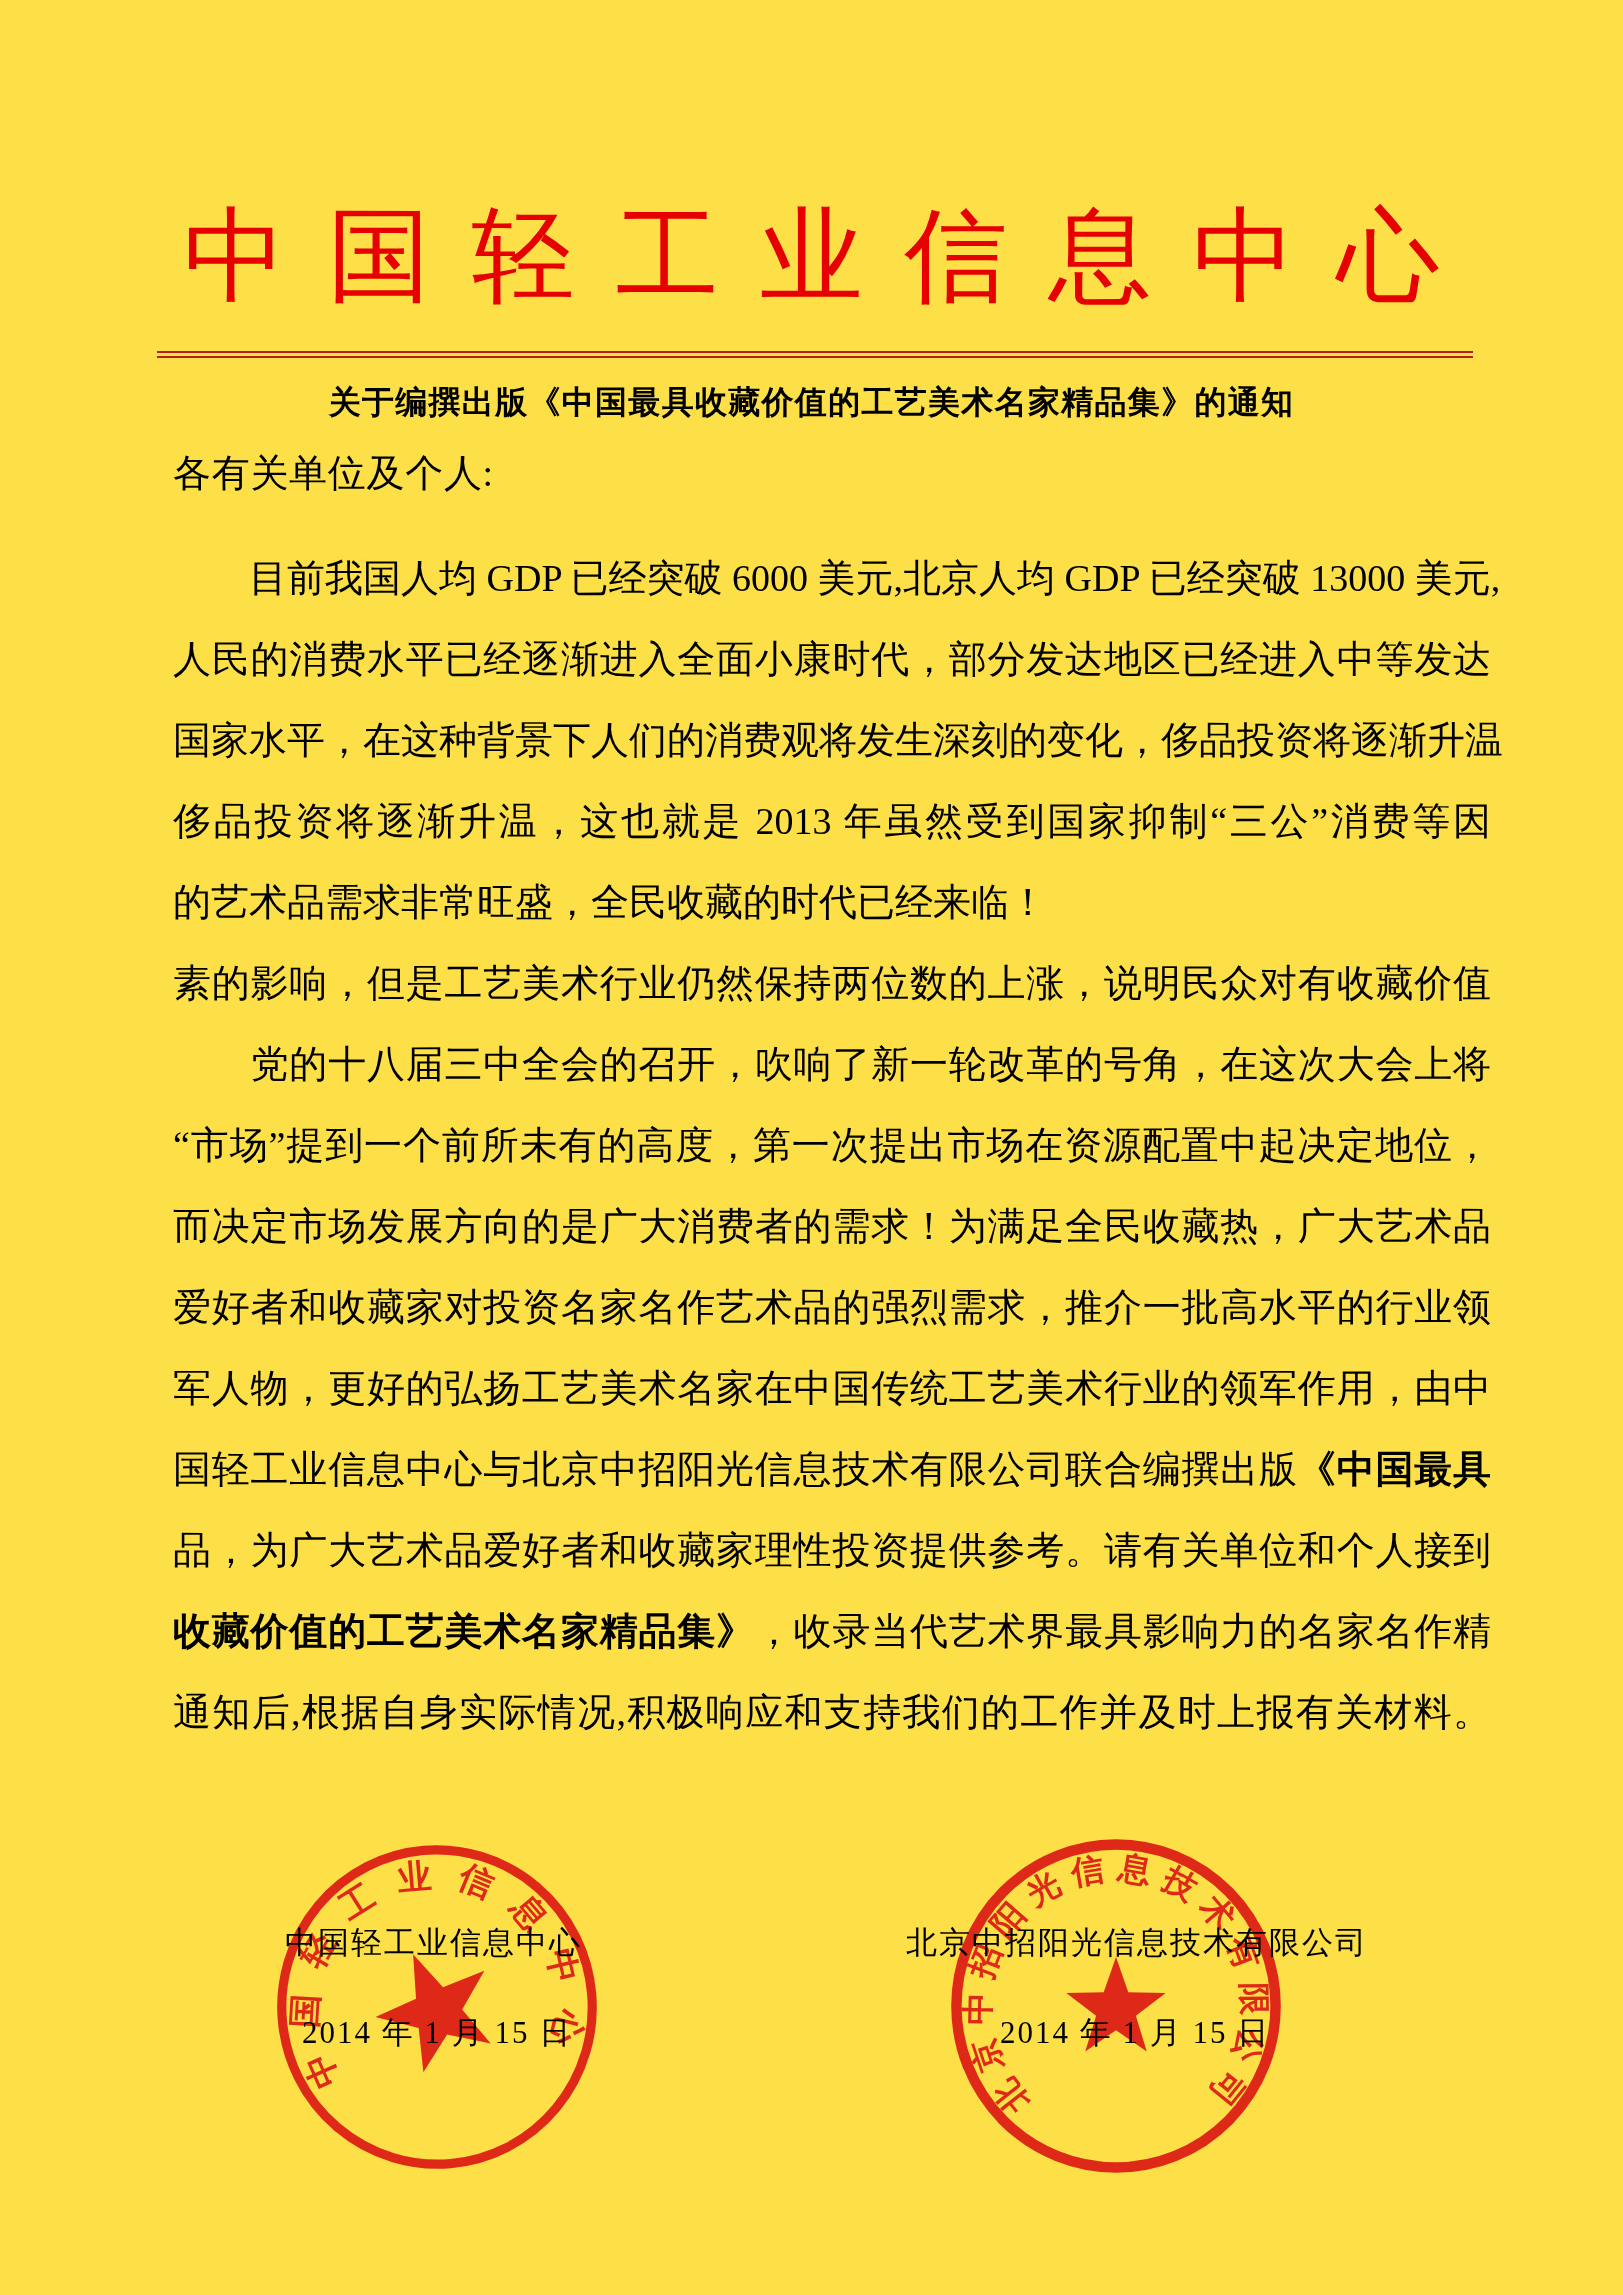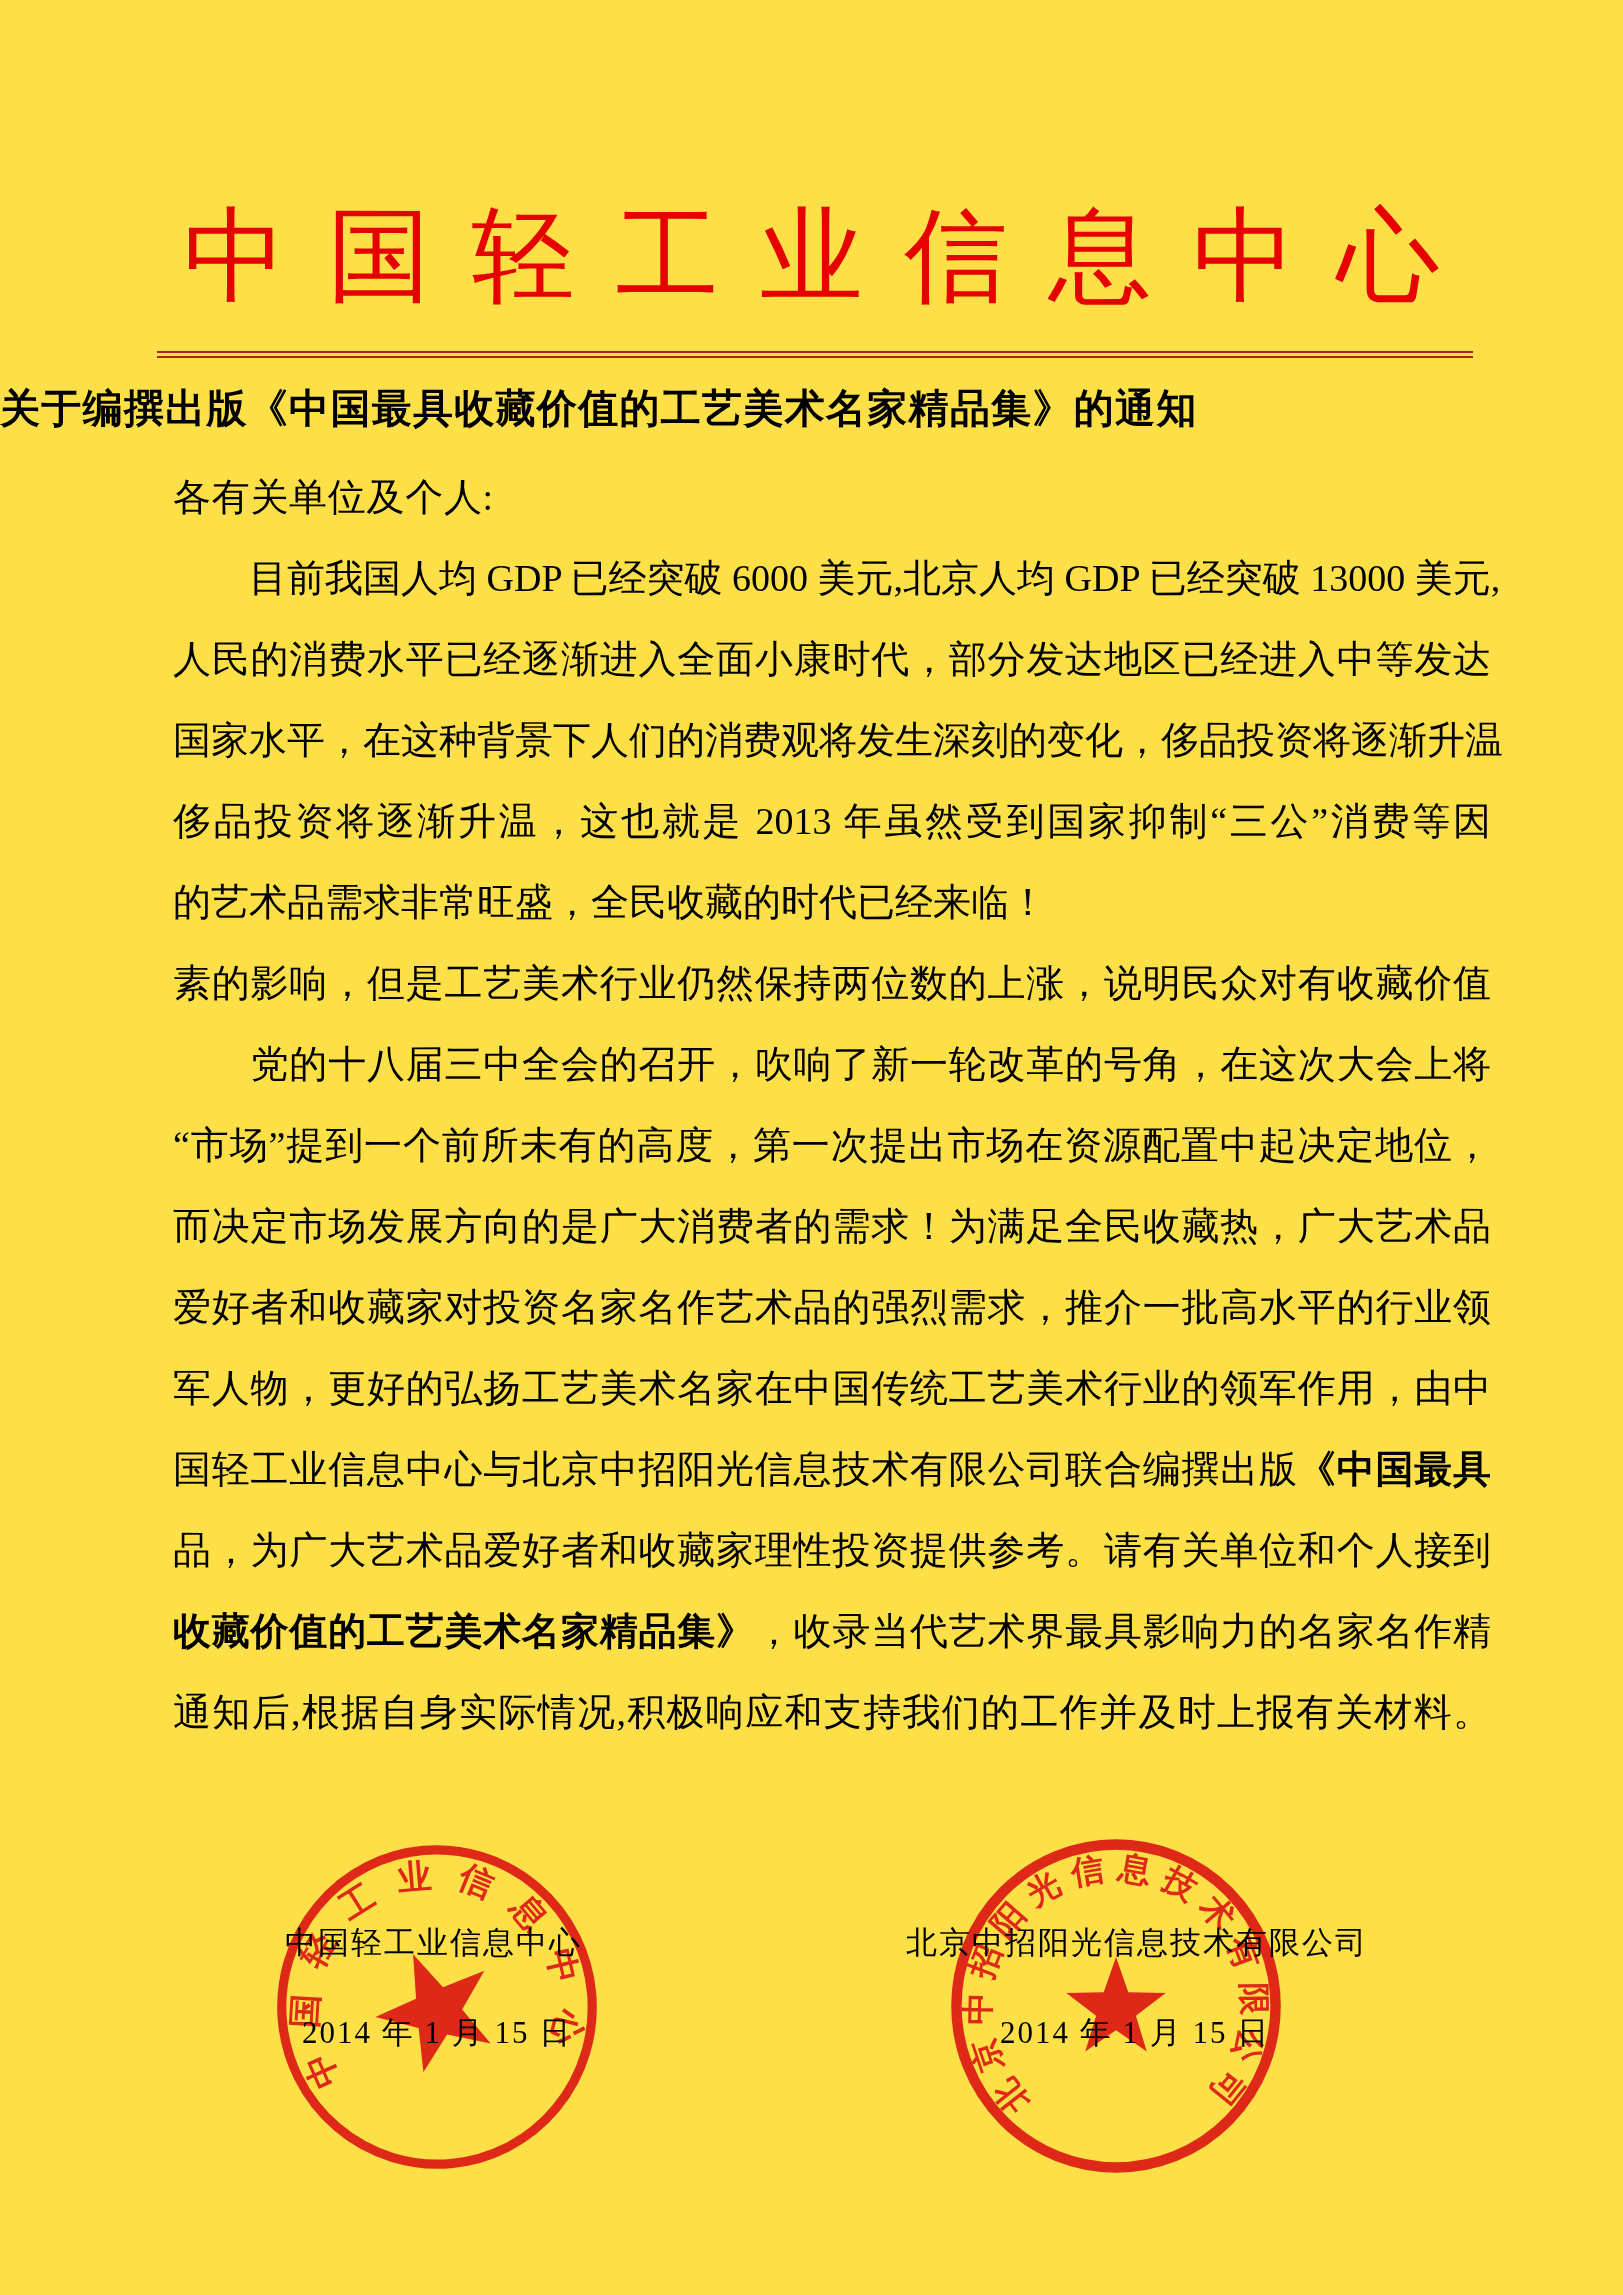--- a/index.html
+++ b/index.html
@@ -25,30 +25,30 @@
   }
   .header-rule{
     position:absolute;
     top:351px;left:157px;width:1316px;height:2.6px;
     border-top:2px solid #b22222;
     border-bottom:2px solid #b22222;
   }
   .notice-title{
     position:absolute;
     top:381px;left:0;width:100%;
-    text-align:left;
-    font-size:40px;
+    text-align:center;
+    font-size:32px;
     font-weight:bold;
     letter-spacing:1.3px;
     font-family:"Liberation Sans","DejaVu Sans",sans-serif;
     white-space:nowrap;
   }
   .salutation{
     position:absolute;
-    top:472px;left:173px;
+    top:448px;left:173px;
     font-size:38px;
     letter-spacing:0.7px;
     white-space:nowrap;
   }
   .body-paragraphs{
     position:absolute;
     top:538px;left:173px;width:1318px;
   }
   .body-line{
     height:81px;

